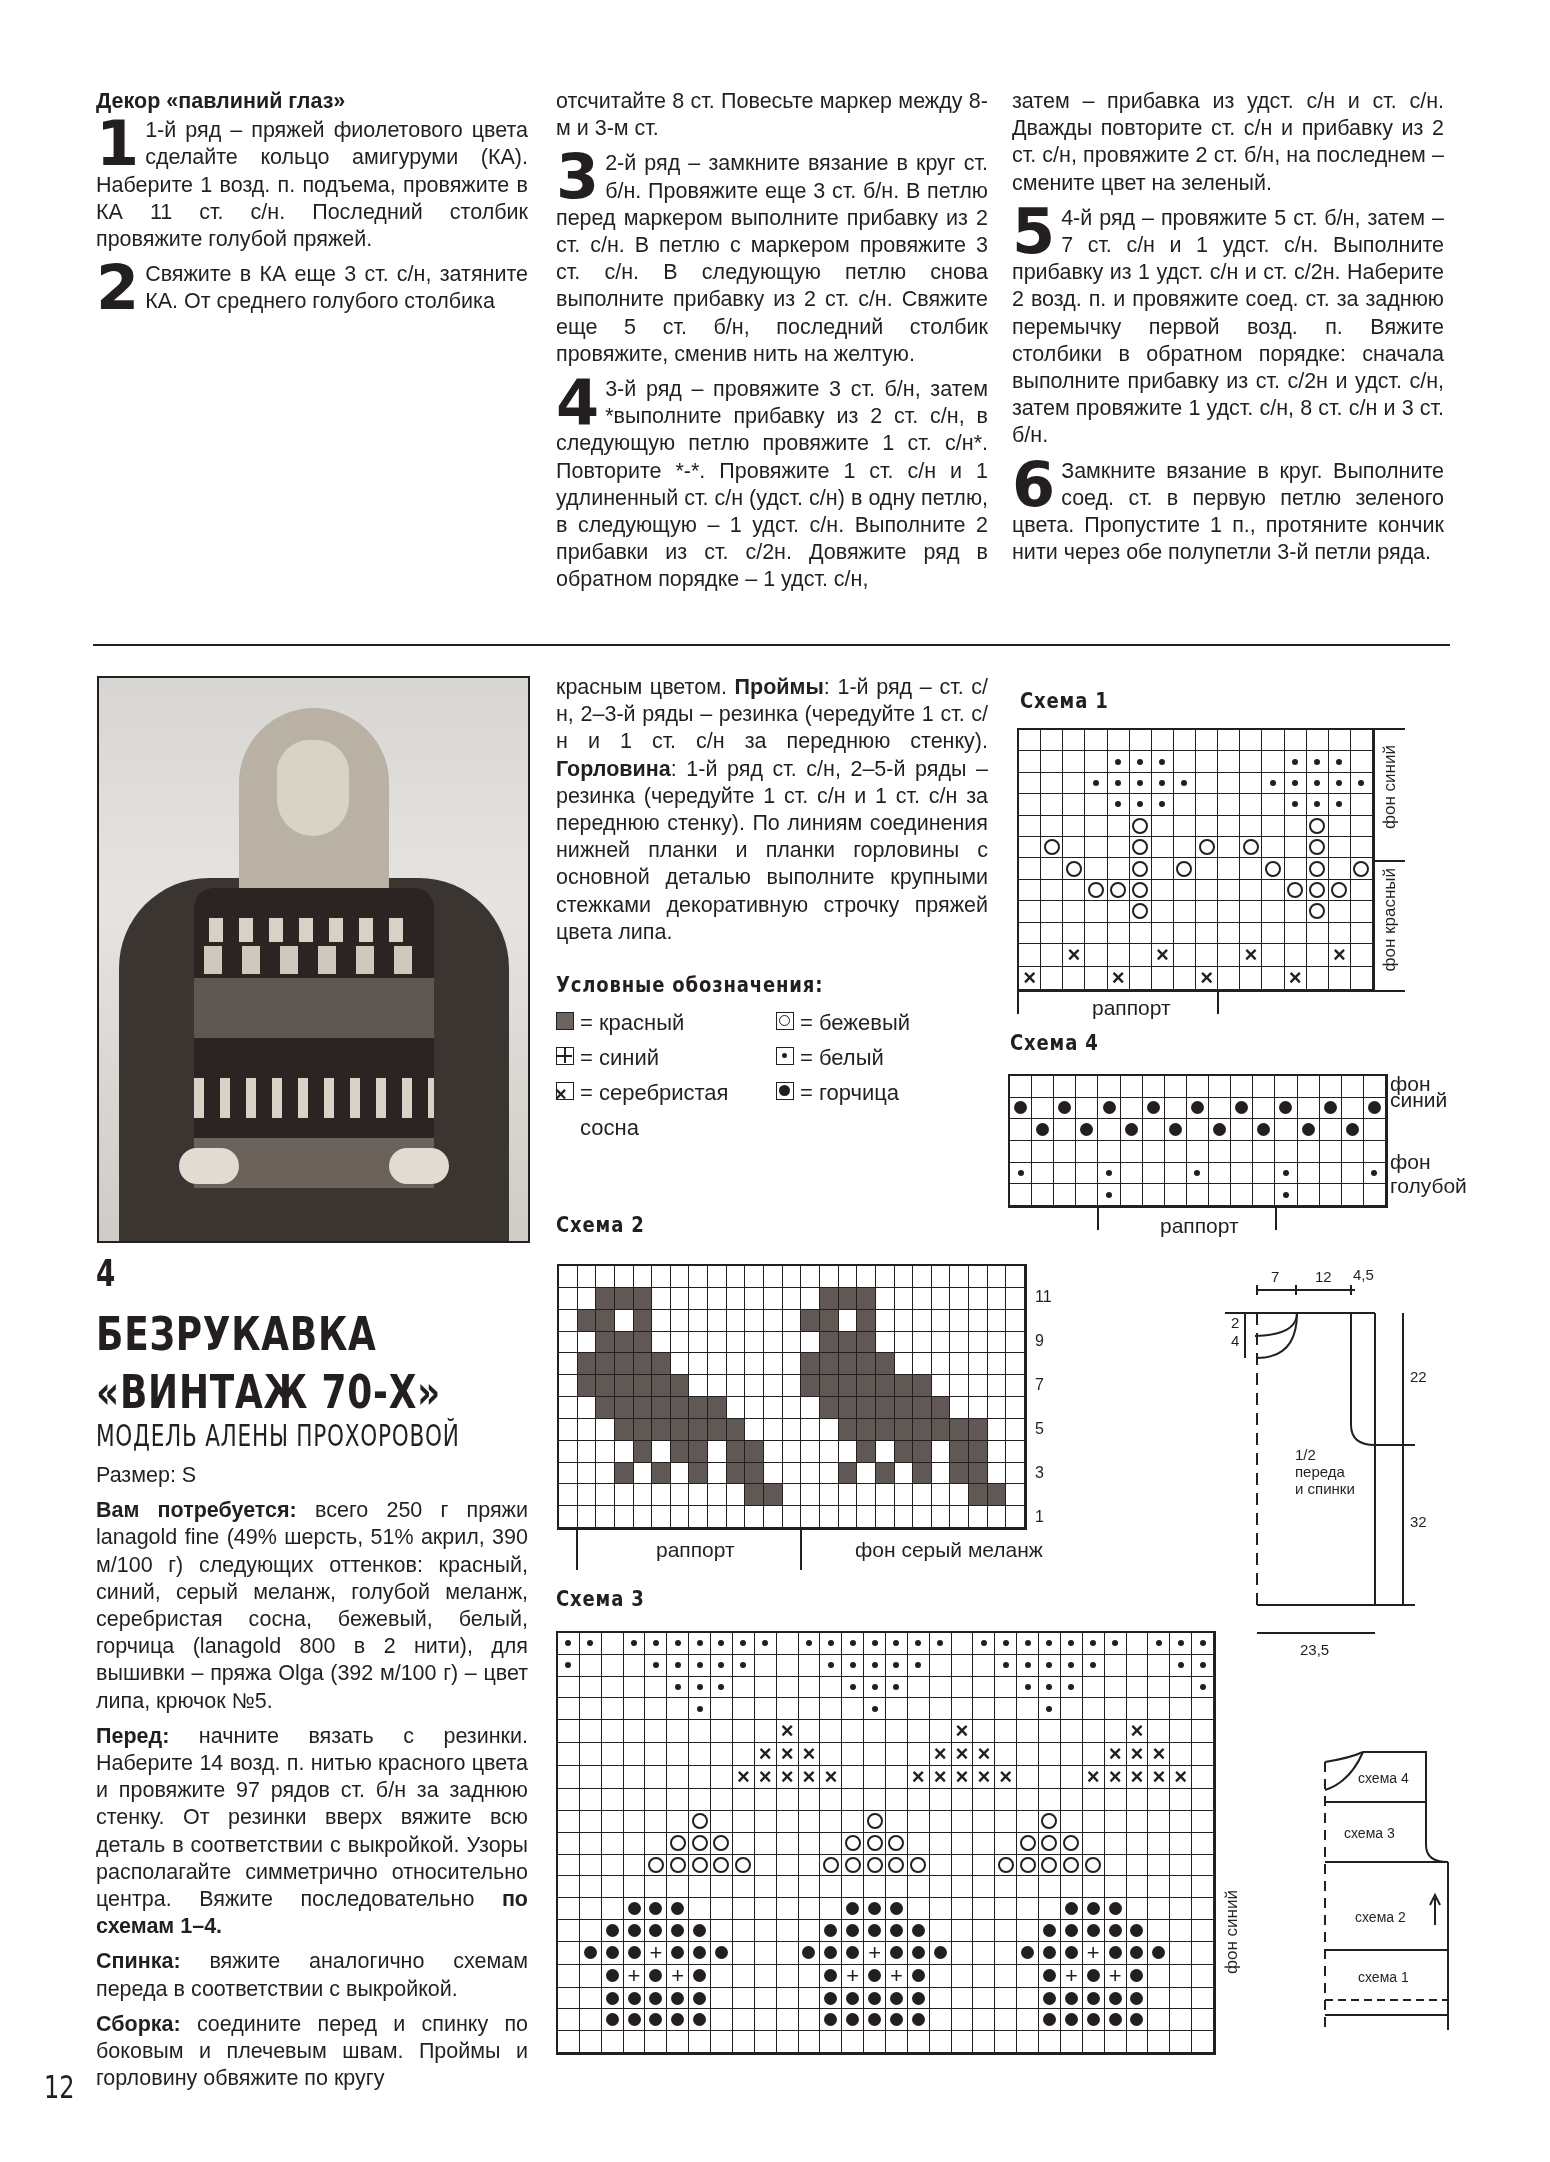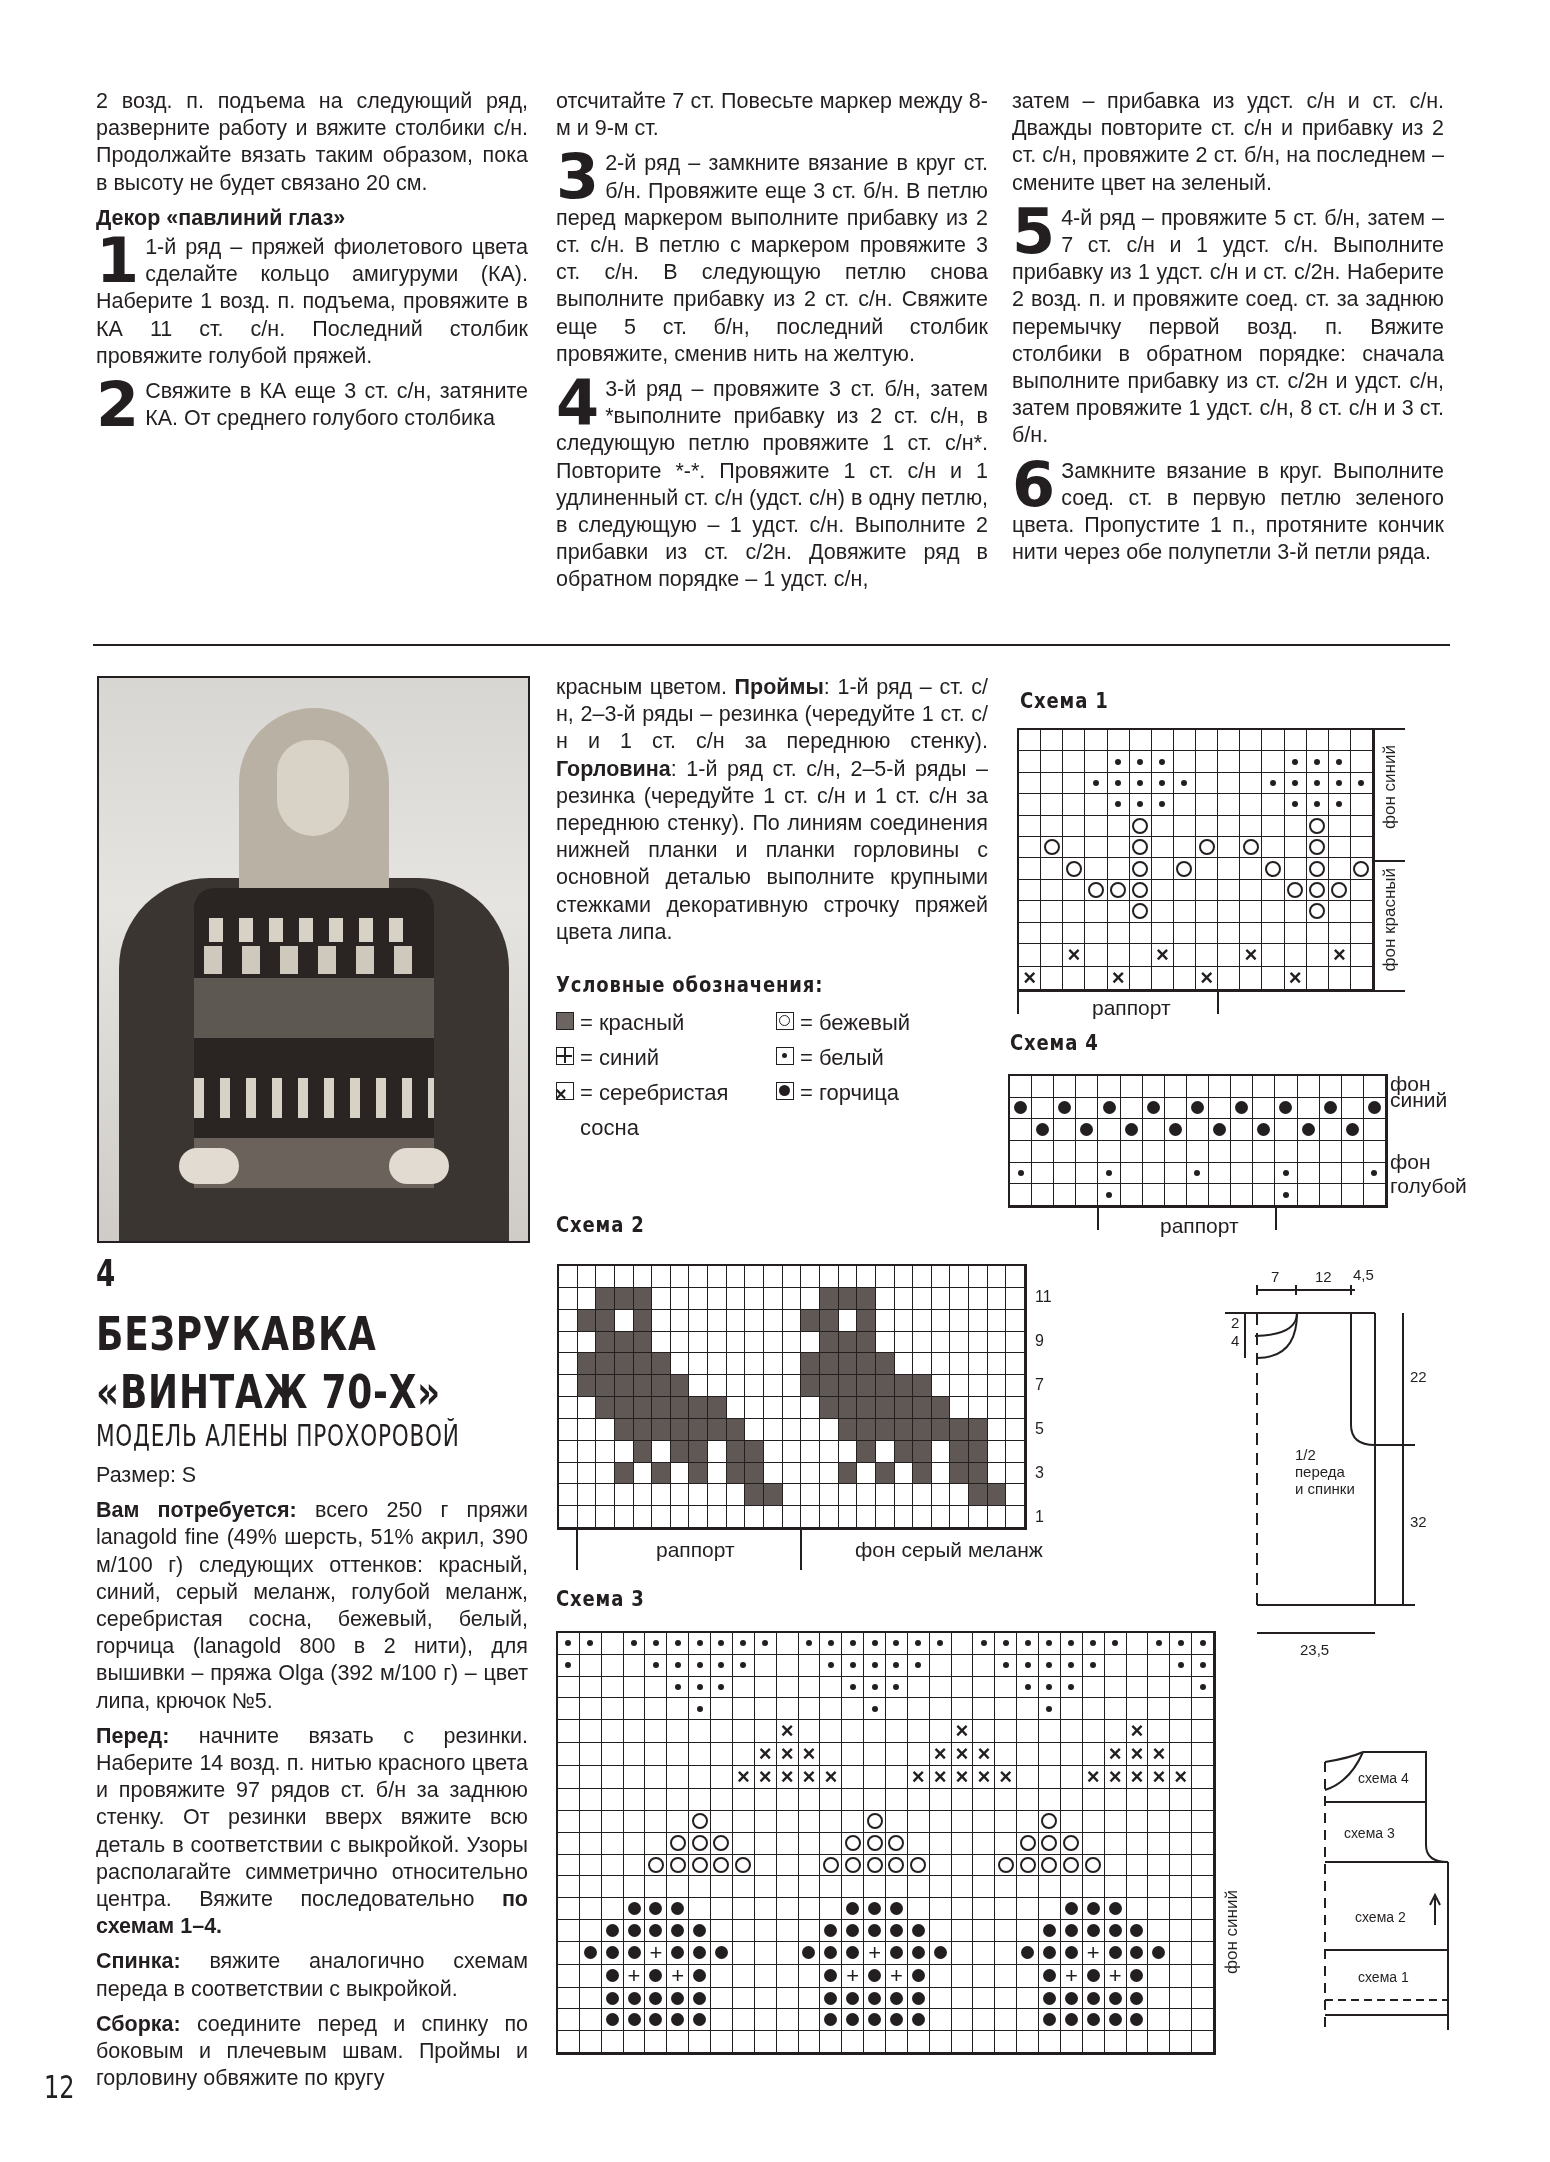--- a/index.html
+++ b/index.html
@@ -44,28 +44,27 @@
   .small{position:absolute;font-size:21px;}
   .rowlabel{position:absolute;font-size:16px;}
   .tick{position:absolute;width:2px;background:#231f20;}
   svg{position:absolute;overflow:visible;}
   .pagenum{position:absolute;left:44px;top:2068px;font-size:32px;font-family:"DejaVu Sans",sans-serif;transform:scaleX(.75);transform-origin:left;}
 </style>
 </head>
 <body>
 
 <div class="col" style="left:96px;top:88px;width:432px;">
-  <p>2 возд. п. подъема на следующий ряд, разверните работу и вяжите столбики с/н. Продолжайте вязать таким образом, пока в высоту не будет связано 20 см.</p>
   <p style="font-weight:bold;margin-bottom:2px">Декор «павлиний глаз»</p>
   <p><span class="drop">1</span><span>1-й ряд – пряжей фиолетового цвета сделайте кольцо амигуруми (КА). Наберите 1 возд. п. подъема, провяжите в КА 11 ст. с/н. Последний столбик провяжите голубой пряжей.</span></p>
   <p><span class="drop">2</span><span>Свяжите в КА еще 3 ст. с/н, затяните КА. От среднего голубого столбика</span></p>
 </div>
 
 <div class="col" style="left:556px;top:88px;width:432px;">
-  <p>отсчитайте 7 ст. Повесьте маркер между 8-м и 9-м ст.</p>
+  <p>отсчитайте 8 ст. Повесьте маркер между 8-м и 3-м ст.</p>
   <p><span class="drop">3</span><span>2-й ряд – замкните вязание в круг ст. б/н. Провяжите еще 3 ст. б/н. В петлю перед маркером выполните прибавку из 2 ст. с/н. В петлю с маркером провяжите 3 ст. с/н. В следующую петлю снова выполните прибавку из 2 ст. с/н. Свяжите еще 5 ст. б/н, последний столбик провяжите, сменив нить на желтую.</span></p>
   <p><span class="drop">4</span><span>3-й ряд – провяжите 3 ст. б/н, затем *выполните прибавку из 2 ст. с/н, в следующую петлю провяжите 1 ст. с/н*. Повторите *-*. Провяжите 1 ст. с/н и 1 удлиненный ст. с/н (удст. с/н) в одну петлю, в следующую – 1 удст. с/н. Выполните 2 прибавки из ст. с/2н. Довяжите ряд в обратном порядке – 1 удст. с/н,</span></p>
 </div>
 
 <div class="col" style="left:1012px;top:88px;width:432px;">
   <p>затем – прибавка из удст. с/н и ст. с/н. Дважды повторите ст. с/н и прибавку из 2 ст. с/н, провяжите 2 ст. б/н, на последнем – смените цвет на зеленый.</p>
   <p><span class="drop">5</span><span>4-й ряд – провяжите 5 ст. б/н, затем – 7 ст. с/н и 1 удст. с/н. Выполните прибавку из 1 удст. с/н и ст. с/2н. Наберите 2 возд. п. и провяжите соед. ст. за заднюю перемычку первой возд. п. Вяжите столбики в обратном порядке: сначала выполните прибавку из ст. с/2н и удст. с/н, затем провяжите 1 удст. с/н, 8 ст. с/н и 3 ст. б/н.</span></p>
   <p><span class="drop">6</span><span>Замкните вязание в круг. Выполните соед. ст. в первую петлю зеленого цвета. Пропустите 1 п., протяните кончик нити через обе полупетли 3-й петли ряда.</span></p>
 </div>
 

